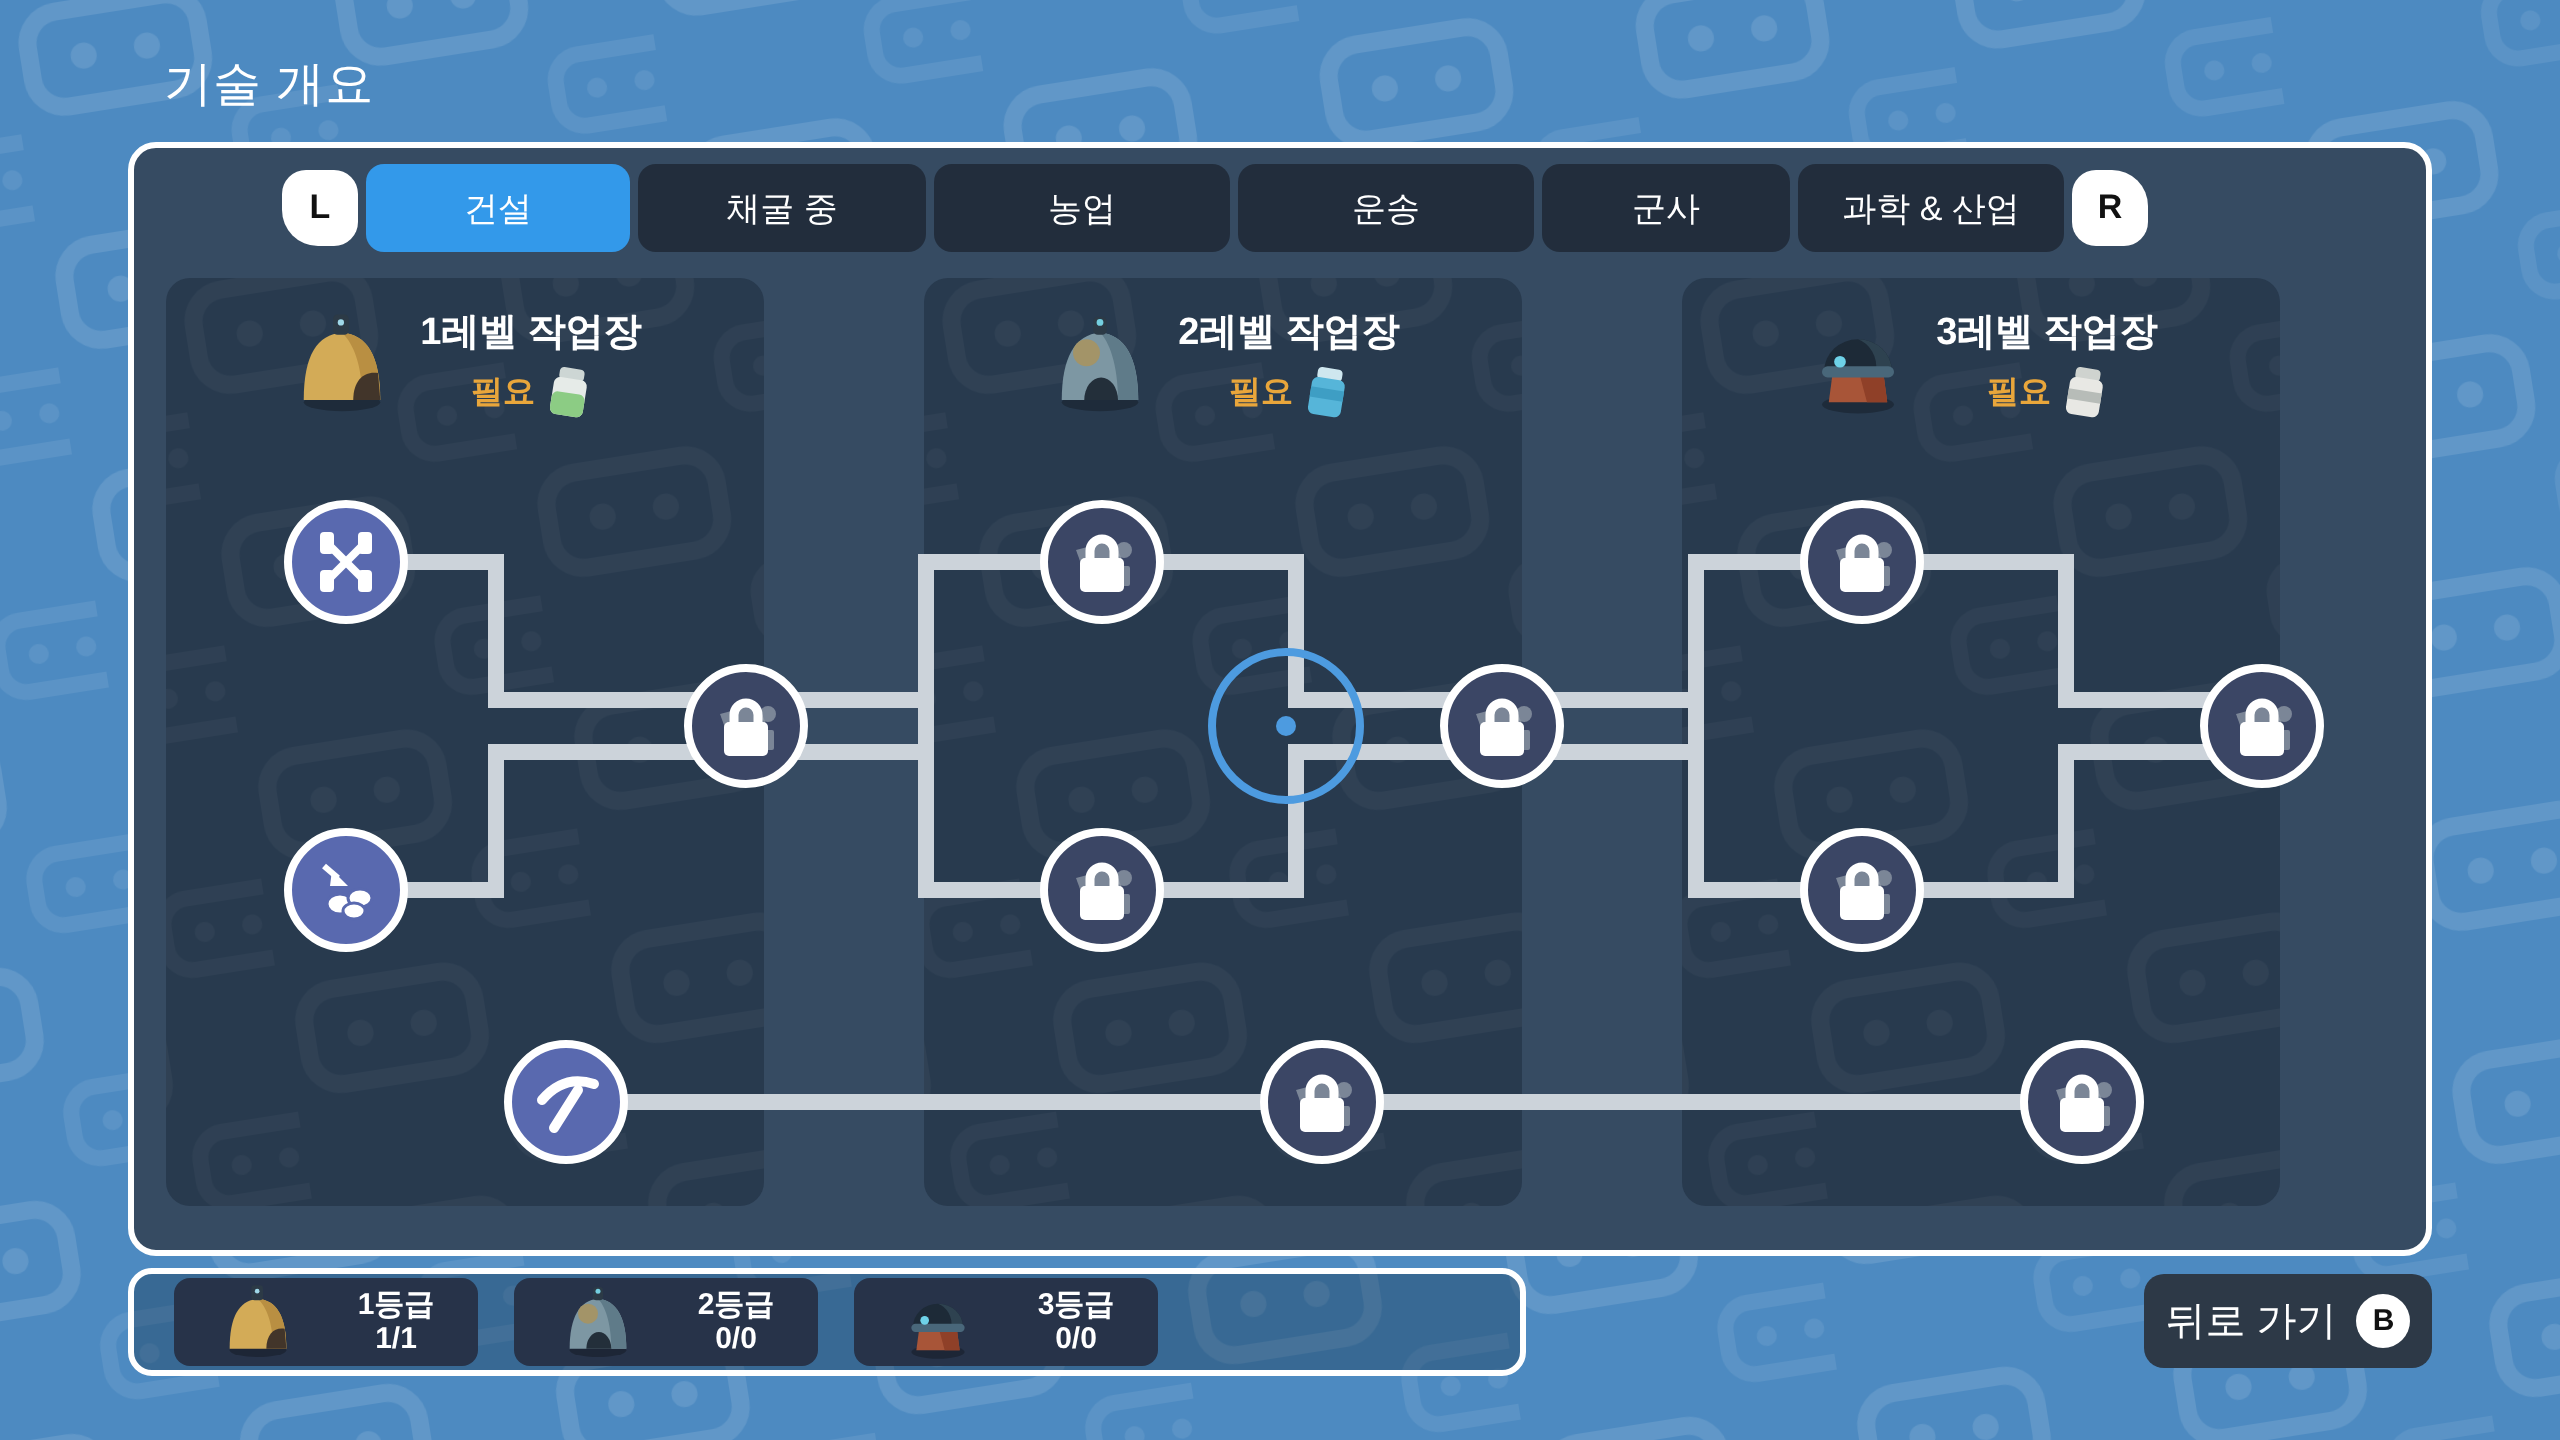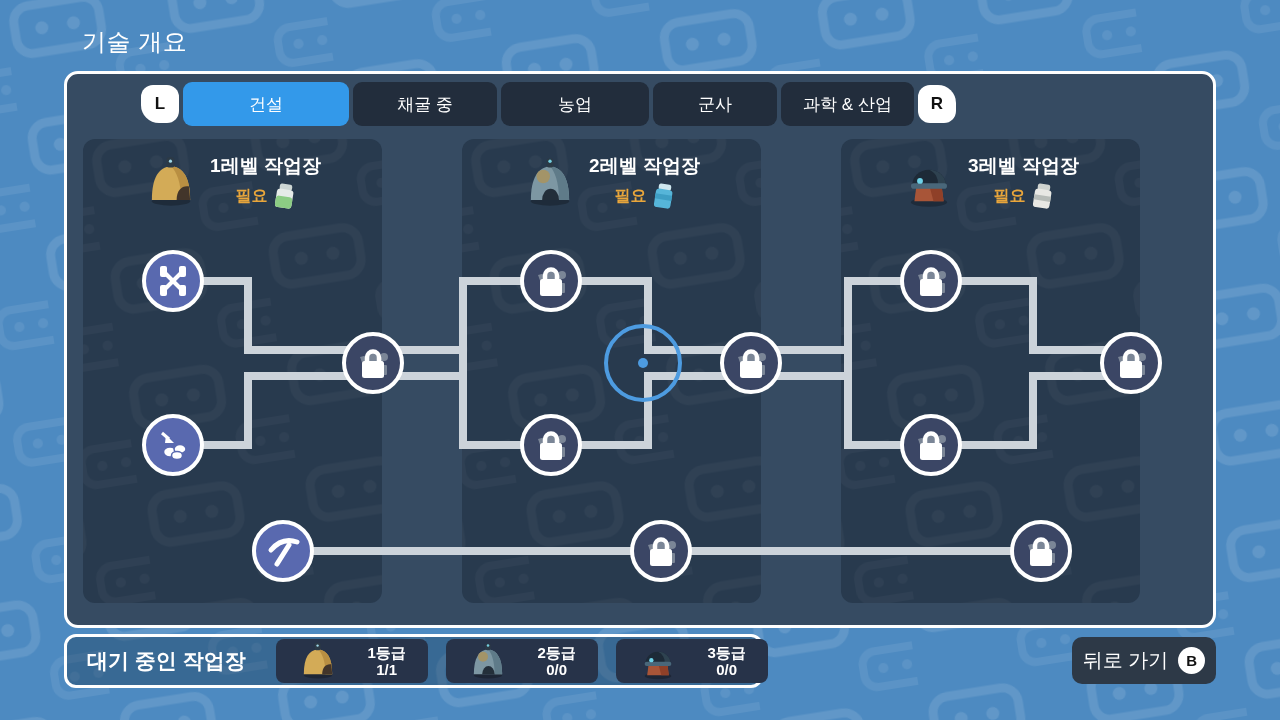--- a/index.html
+++ b/index.html
@@ -30,21 +30,21 @@
     font-weight:bold;font-size:17px;flex:none;
   }
   .shoulder.l{border-radius:12px 12px 12px 18px;}
   .shoulder.r{border-radius:12px 18px 12px 12px;}
   .tab{
     height:44px;border-radius:9px;background:#222d3c;color:#fff;
     display:flex;align-items:center;justify-content:center;
     font-size:17px;flex:none;cursor:pointer;box-sizing:border-box;
   }
   .tab.active{background:#3399ea;}
-  .t0{width:166px}.t1{width:144px}.t2{width:148px}.t3{width:148px}.t4{width:124px}.t5{width:133px}
+  .t0{width:132px}.t1{width:144px}.t2{width:148px}.t3{width:148px}.t4{width:124px}.t5{width:133px}
   
   .column{
     position:absolute;top:65px;width:299px;height:464px;
     background:#283a4e;border-radius:12px;overflow:hidden;
   }
   .c0{left:16px}.c1{left:395px}.c2{left:774px}
   .colpat{position:absolute;left:0;top:0;}
   .col-header{
     position:relative;display:flex;align-items:center;justify-content:center;
     gap:12px;padding-top:14px;z-index:2;
@@ -172,20 +172,23 @@
         <span>L</span>
       </div>
     <div class="tab t0 active">
         <span>건설</span>
       </div>
     <div class="tab t1">
         <span>채굴 중</span>
       </div>
     <div class="tab t2">
         <span>농업</span>
+      </div>
+    <div class="tab t3">
+        <span>운송</span>
       </div>
     <div class="tab t4">
         <span>군사</span>
       </div>
     <div class="tab t5">
         <span>과학 &amp; 산업</span>
       </div>
     <div class="shoulder r">
         <span>R</span>
       </div>
@@ -361,21 +364,20 @@
   <div class="node locked" style="left:943px;top:446px">
     <svg width="32" height="34" viewBox="0 0 32 34">
         <use href="#lock"></use>
       </svg>
   </div>
 
   <div class="cursor-ring"></div>
 </div>
 
 <div class="footer-bar">
-  <span class="queue-label">대기 중인 작업장</span>
   <div class="tier-card">
     <svg class="hut" viewBox="0 0 48 48">
         <use href="#hut1"></use>
       </svg>
     <div class="tier-text">
       <span>1등급</span>
       <span>1/1</span>
     </div>
   </div>
   <div class="tier-card">

